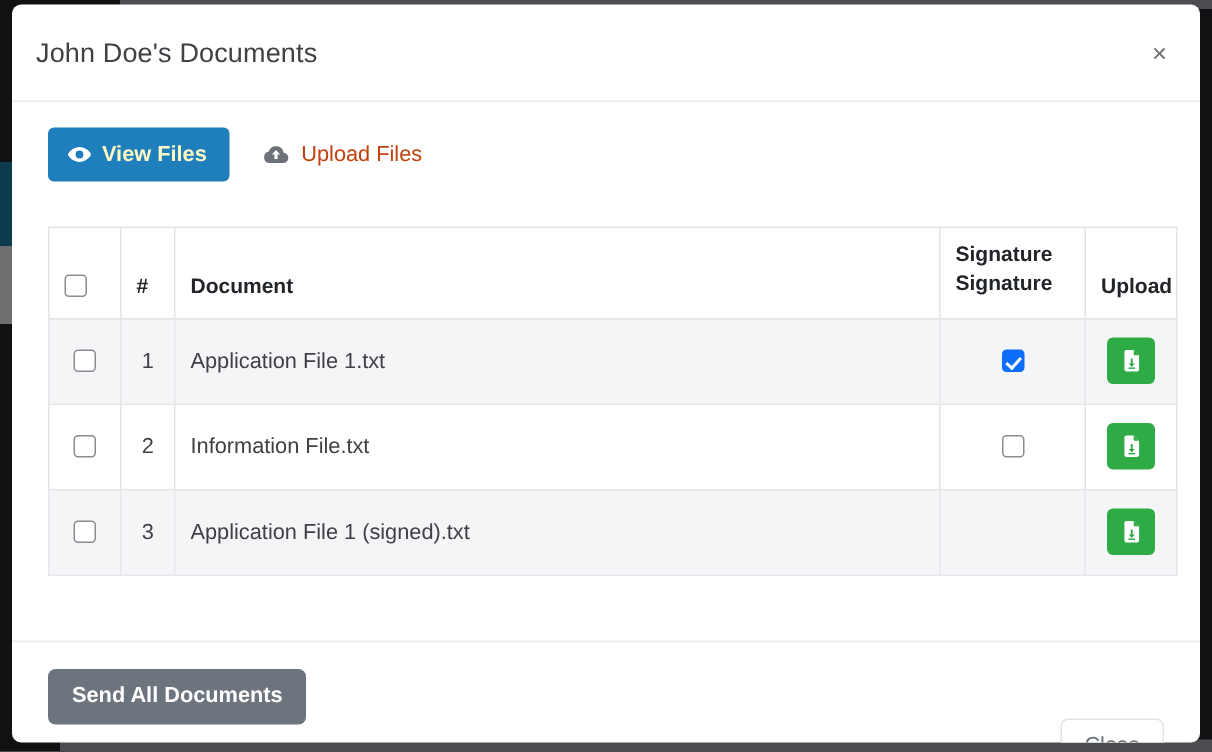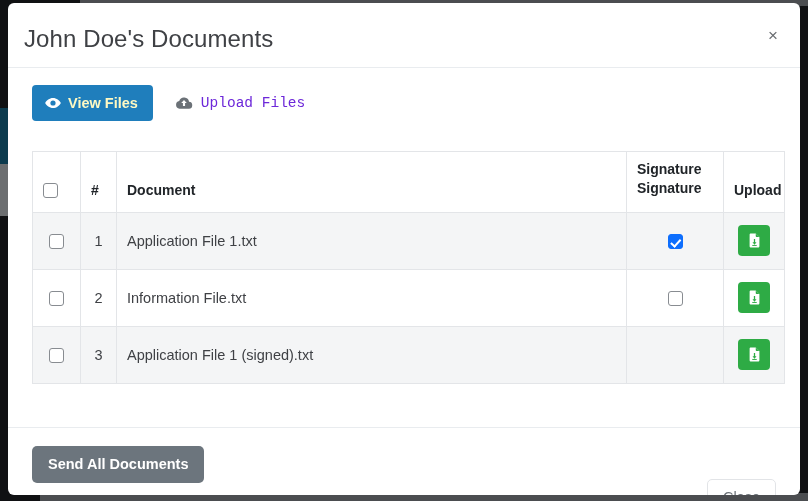--- a/index.html
+++ b/index.html
@@ -72,21 +72,21 @@
   .modal-header {
     position: relative;
     height: 65px;
     border-bottom: 1px solid #e9ecef;
     box-sizing: border-box;
   }
   .modal-title {
     position: absolute;
     left: 16px;
     top: 22px;
-    font-size: 24px;
+    font-size: 18px;
     font-weight: 400;
     color: #3f4145;
     letter-spacing: .1px;
   }
   .modal-close-x {
     position: absolute;
     right: 14px;
     top: 20px;
     width: 26px;
     height: 26px;
@@ -120,28 +120,28 @@
     padding: 10px 15px 10px 13px;
     cursor: pointer;
     font-family: inherit;
     line-height: 1;
   }
   .btn-upload {
     display: inline-flex;
     align-items: flex-start;
     gap: 8px;
     background: transparent;
-    color: #6d28d9;
+    color: #c2410c;
     font-size: 14.5px;
     font-weight: 400;
     border: none;
     border-radius: 4px;
     padding: 10px 12px;
     cursor: pointer;
-    font-family: Liberation Mono, monospace;
+    font-family: Liberation Sans, sans-serif;
     line-height: 1;
   }
   .ico {
     display: inline-block;
     line-height: 0;
   }
 
   
   .table-wrap {
     position: absolute;

